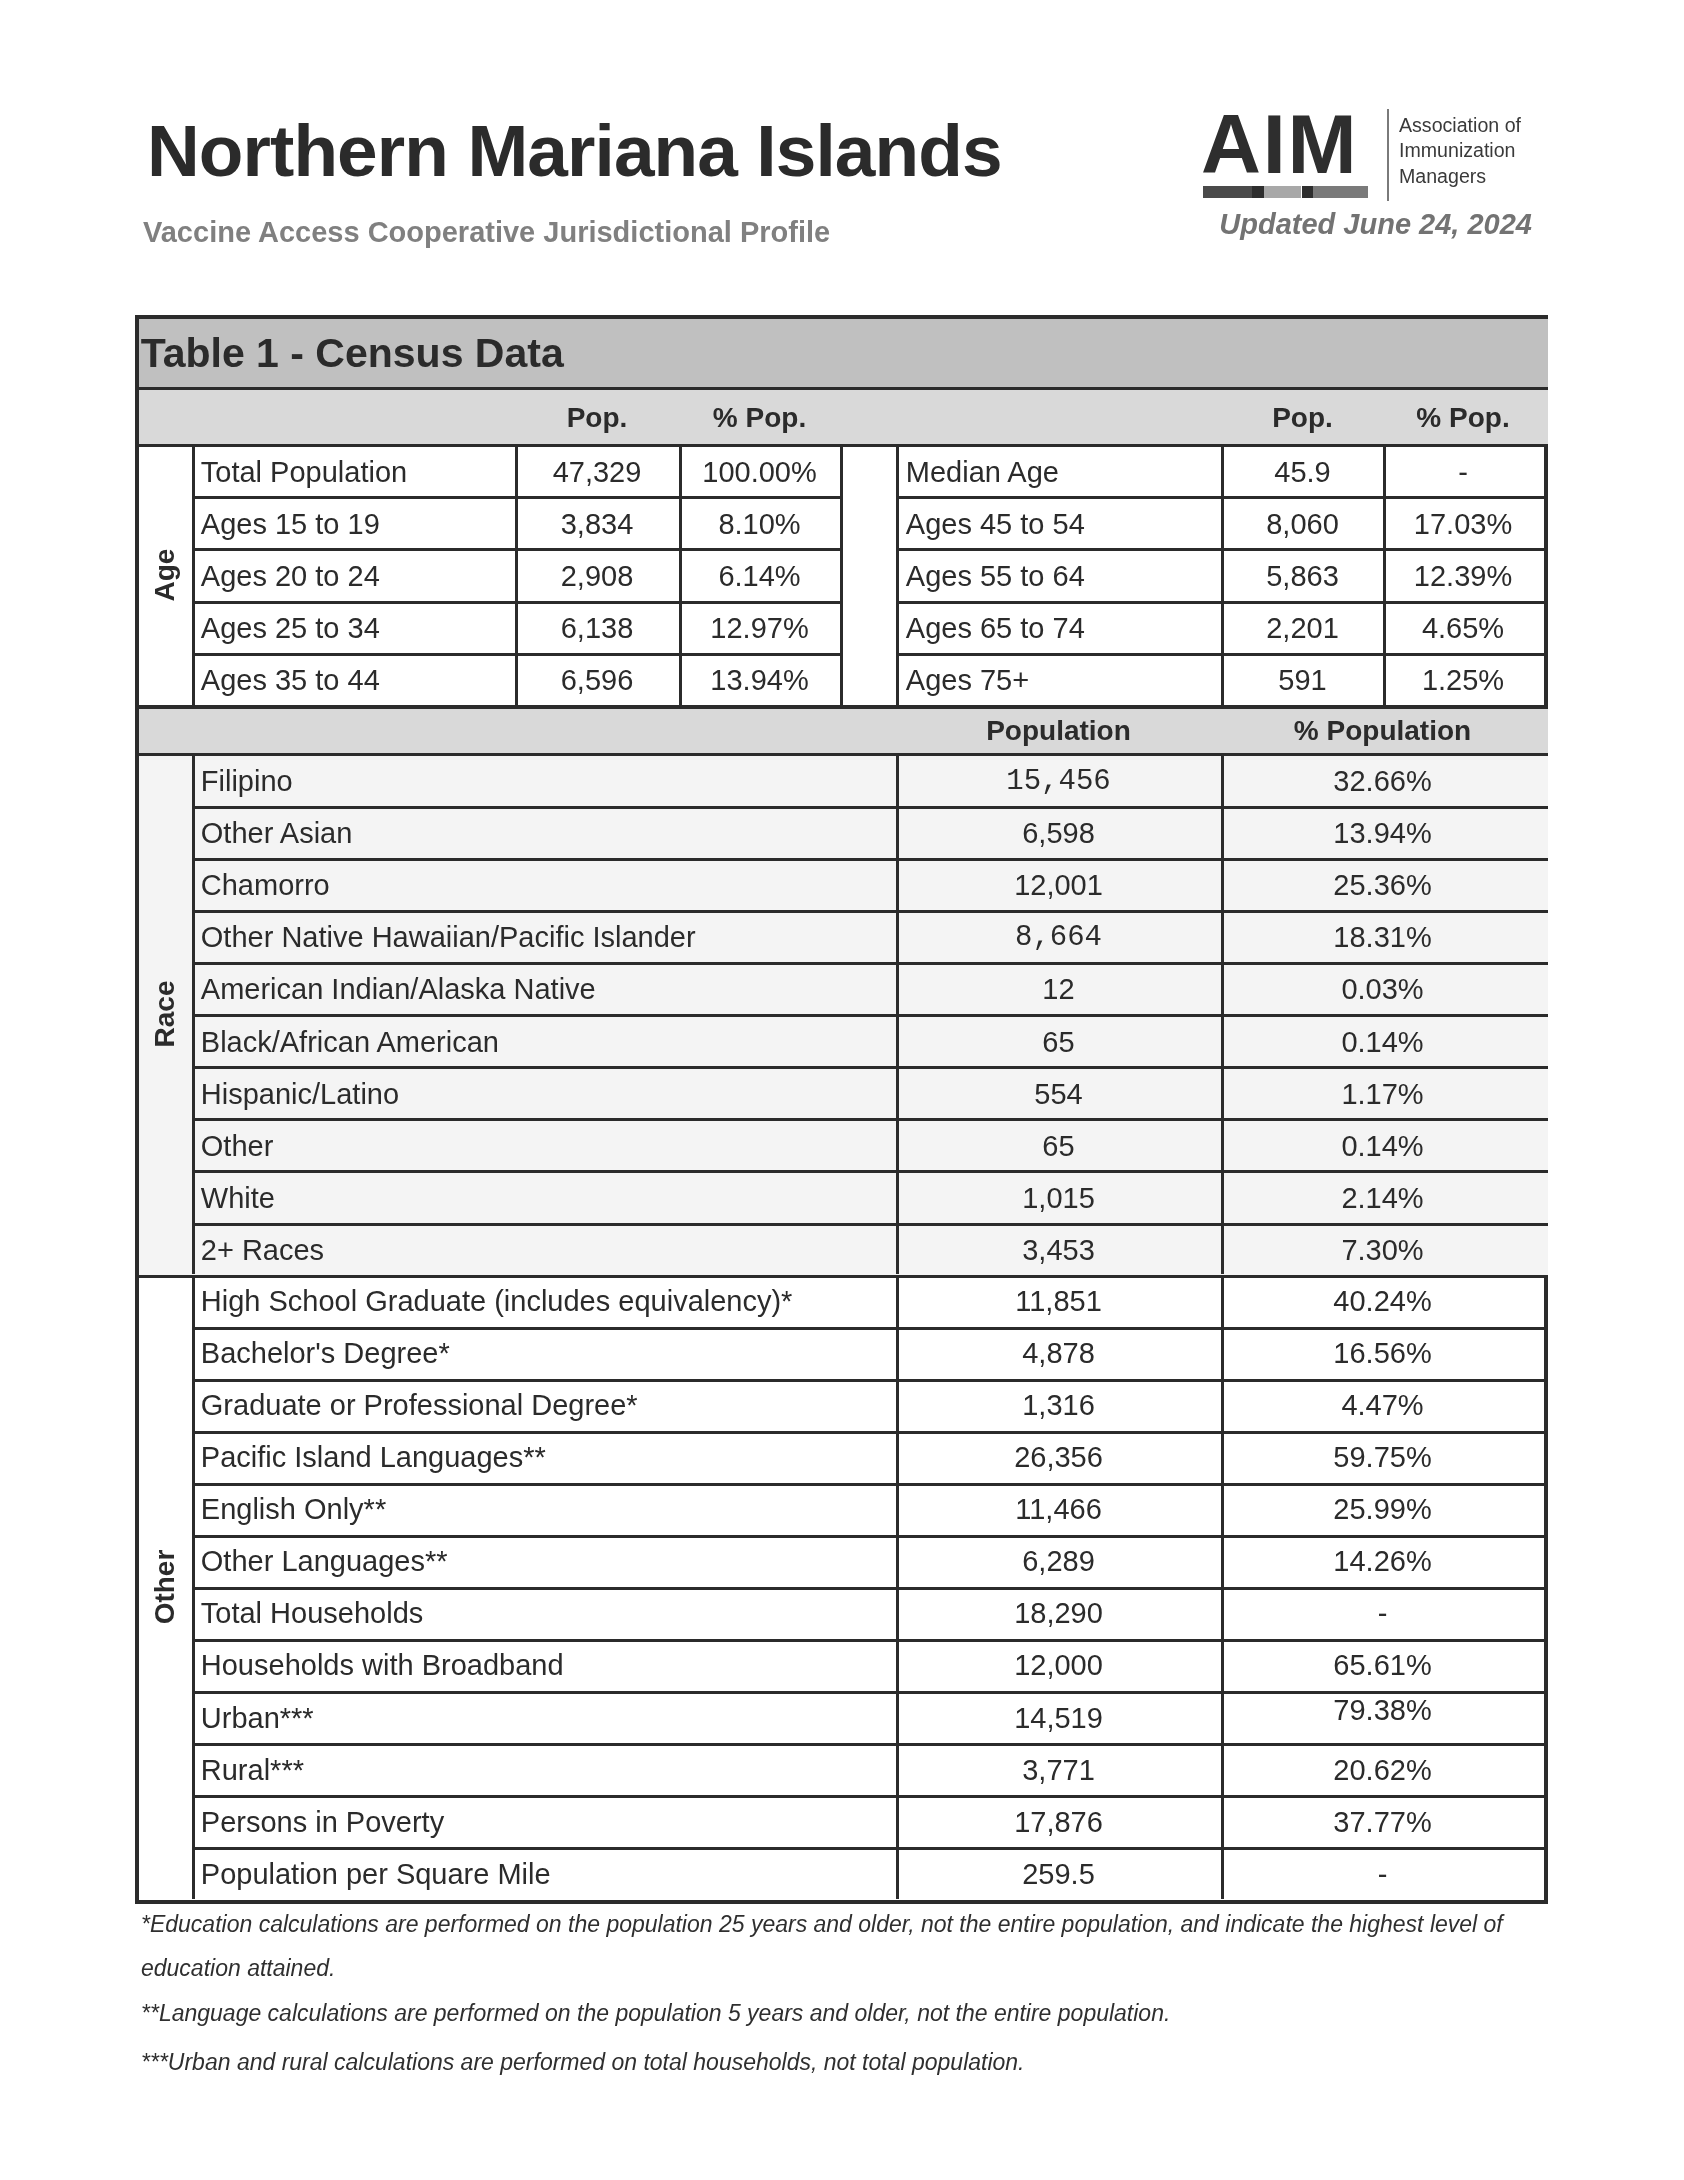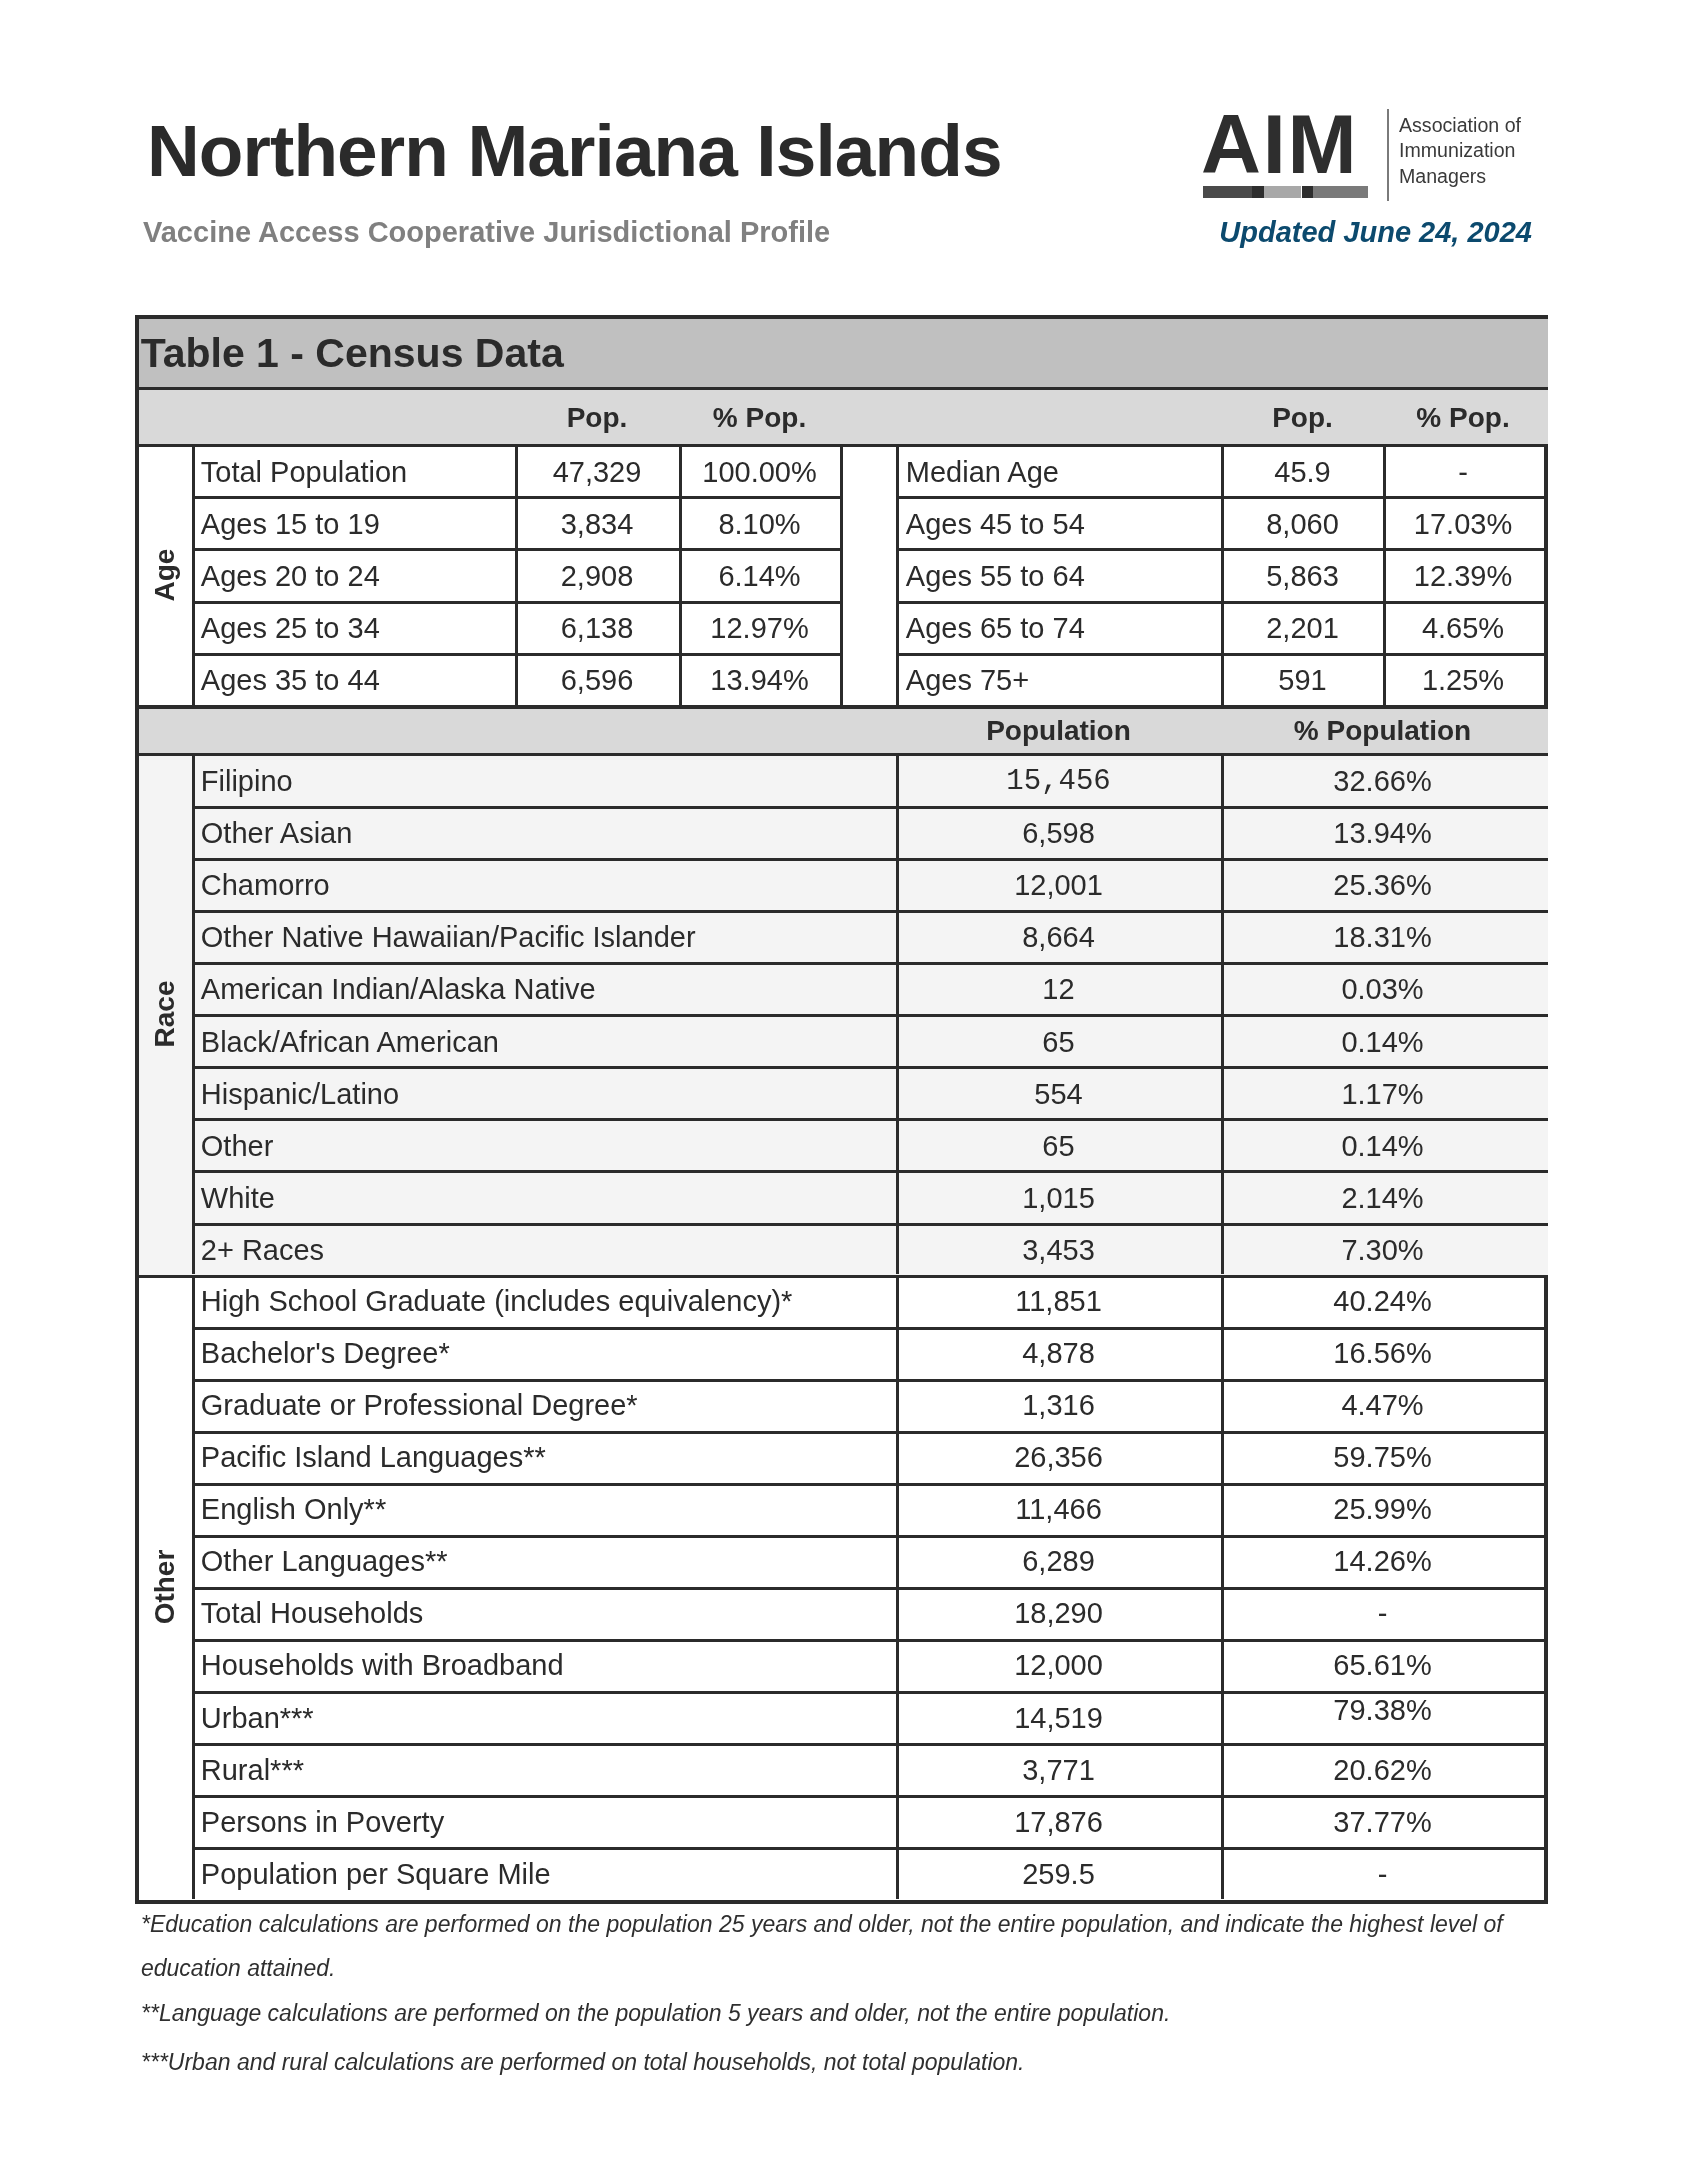--- a/index.html
+++ b/index.html
@@ -3,22 +3,22 @@
 <meta charset="utf-8">
 <style>
   html, body { margin: 0; padding: 0; background: #ffffff; }
   body { width: 1685px; height: 2181px; position: relative; overflow: hidden;
          font-family: "Liberation Sans", "DejaVu Sans", sans-serif; color: #2b2b2b; }
 
   .title { position: absolute; left: 147px; top: 109px; font-size: 73px; font-weight: bold;
            color: #2b2b2b; letter-spacing: -0.9px; white-space: nowrap; }
   .subtitle { position: absolute; left: 143px; top: 216px; font-size: 29px; font-weight: bold;
               color: #808080; white-space: nowrap; }
-  .updated { position: absolute; right: 153px; top: 216px; font-size: 29px; font-weight: bold;
-             font-style: italic; color: #0c4a6e; white-space: nowrap; }
+  .updated { position: absolute; right: 153px; top: 208px; font-size: 29px; font-weight: bold;
+             font-style: italic; color: #737373; white-space: nowrap; }
 
   
   .logo { position: absolute; left: 1201px; top: 106px; width: 341px; height: 102px; }
   .logo-mark { position: absolute; left: 0; top: 0; width: 170px; height: 94px; }
   .logo-letters { position: absolute; left: 0; top: 0; font-size: 83px; font-weight: bold; color: #2e2e2e;
                   line-height: 77px; letter-spacing: 1.7px; }
   .logo-bar { position: absolute; left: 1.7px; top: 80px; height: 12px; }
   .logo-divider { position: absolute; left: 186px; top: 3.4px; width: 1.7px; height: 92px; background: #7a7a7a; }
   .logo-text { position: absolute; left: 198px; top: 6.8px; font-size: 19.6px; line-height: 25.6px; color: #3a3a3a; }
 
@@ -143,21 +143,21 @@
     <div class="hline" style="left: 53px; top: 487px; width: 1356px;"></div>
     <div class="cell l" style="left: 55px; top: 489px; width: 702px; height: 50px;">Other Asian</div>
     <div class="cell c" style="left: 757px; top: 489px; width: 325px; height: 50px;">6,598</div>
     <div class="cell c" style="left: 1082px; top: 489px; width: 323px; height: 50px;">13.94%</div>
     <div class="hline" style="left: 53px; top: 539px; width: 1356px;"></div>
     <div class="cell l" style="left: 55px; top: 541px; width: 702px; height: 50px;">Chamorro</div>
     <div class="cell c" style="left: 757px; top: 541px; width: 325px; height: 50px;">12,001</div>
     <div class="cell c" style="left: 1082px; top: 541px; width: 323px; height: 50px;">25.36%</div>
     <div class="hline" style="left: 53px; top: 591px; width: 1356px;"></div>
     <div class="cell l" style="left: 55px; top: 593px; width: 702px; height: 50px;">Other Native Hawaiian/Pacific Islander</div>
-    <div class="cell c" style="left: 757px; top: 593px; width: 325px; height: 50px;">8,664</div>
+    <div class="cell c" style="left: 757px; top: 593px; width: 325px; height: 50px; font-family: Liberation Mono, monospace;">8,664</div>
     <div class="cell c" style="left: 1082px; top: 593px; width: 323px; height: 50px;">18.31%</div>
     <div class="hline" style="left: 53px; top: 643px; width: 1356px;"></div>
     <div class="cell l" style="left: 55px; top: 645px; width: 702px; height: 50px;">American Indian/Alaska Native</div>
     <div class="cell c" style="left: 757px; top: 645px; width: 325px; height: 50px;">12</div>
     <div class="cell c" style="left: 1082px; top: 645px; width: 323px; height: 50px;">0.03%</div>
     <div class="hline" style="left: 53px; top: 695px; width: 1356px;"></div>
     <div class="cell l" style="left: 55px; top: 698px; width: 702px; height: 50px;">Black/African American</div>
     <div class="cell c" style="left: 757px; top: 698px; width: 325px; height: 50px;">65</div>
     <div class="cell c" style="left: 1082px; top: 698px; width: 323px; height: 50px;">0.14%</div>
     <div class="hline" style="left: 53px; top: 747px; width: 1356px;"></div>

